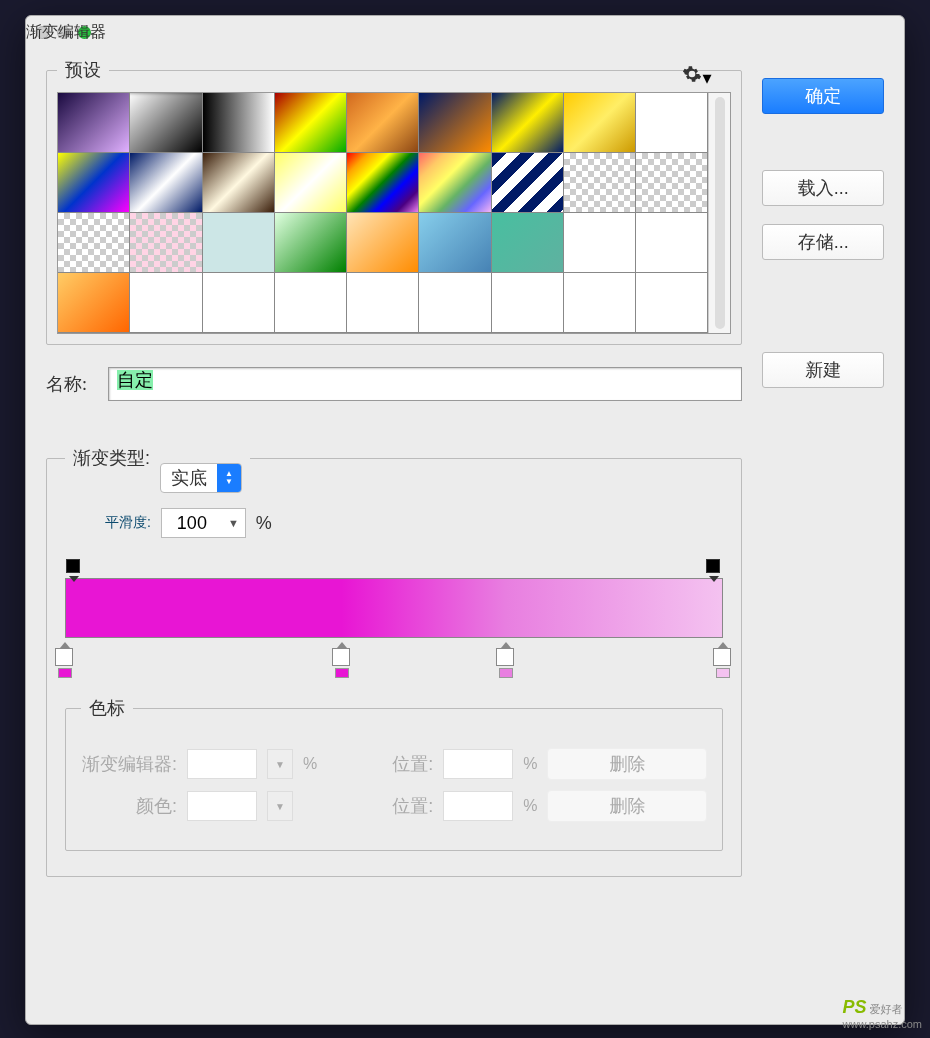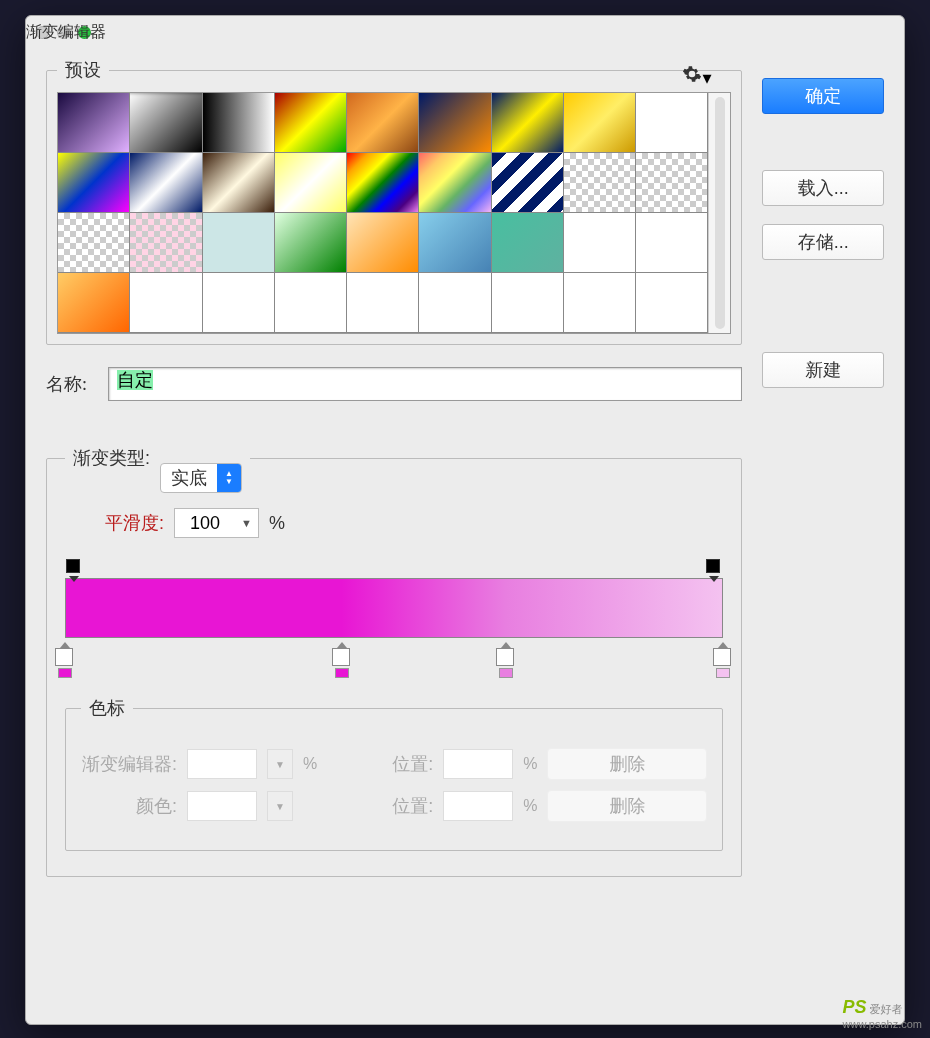--- a/index.html
+++ b/index.html
@@ -24,21 +24,21 @@
 .gear { position: absolute; top: -18px; right: 30px; font-size: 18px; cursor: pointer; }
 .gear svg { width: 20px; height: 20px; }
 .btn { height: 36px; border: 1px solid #bbb; border-radius: 3px; background: linear-gradient(#fff, #f5f5f5); font-size: 18px; color: #333; cursor: pointer; }
 .btn.primary { background: linear-gradient(#4ba3ff, #1a7dff); color: #fff; border-color: #1a6de0; }
 .name-row { display: flex; align-items: center; gap: 12px; margin: 22px 0; }
 .name-row label { font-size: 18px; color: #333; min-width: 50px; font-family: Liberation Serif, serif; }
 .name-input { flex: 1; height: 34px; border: 1px solid #999; box-shadow: inset 1px 1px 2px rgba(0,0,0,0.2); background: #fff; padding: 0 8px; font-size: 18px; }
 .name-input .sel { background: #86efac; margin-top: 40px; }
 .gradient-fieldset { padding: 15px 18px 25px; margin-top: 5px; }
 .grow { display: flex; align-items: center; gap: 10px; margin-bottom: 18px; }
-.grow label { font-size: 18px; color: #b91c1c; }
+.grow label { font-size: 14px; color: #0c4a6e; }
 .select { display: flex; align-items: center; border: 1px solid #bbb; border-radius: 4px; overflow: hidden; height: 30px; background: #fff; margin-top: 40px; }
 .select span { padding: 0 10px; font-size: 18px; }
 .select .arrows { width: 24px; height: 30px; background: #1a7dff; display: flex; flex-direction: column; align-items: center; justify-content: center; color: #fff; font-size: 8px; line-height: 1; }
 .combo { display: flex; align-items: center; border: 1px solid #bbb; background: #fff; height: 30px; }
 .combo input { border: none; width: 60px; text-align: center; font-size: 18px; outline: none; }
 .combo .chev { padding: 0 6px; color: #555; font-size: 11px; }
 .gradient-editor { margin-top: 20px; position: relative; padding: 20px 0 40px; }
 .gradient-bar { height: 60px; border: 1px solid #888; background: linear-gradient(to right, #e815d4, #e815d4 42%, #e87ee0 67%, #f4c2f0); }
 .opstop { position: absolute; top: 0; width: 18px; height: 18px; }
 .opstop::before { content: ''; position: absolute; bottom: -6px; left: 4px; border-left: 5px solid transparent; border-right: 5px solid transparent; border-top: 6px solid #333; }

